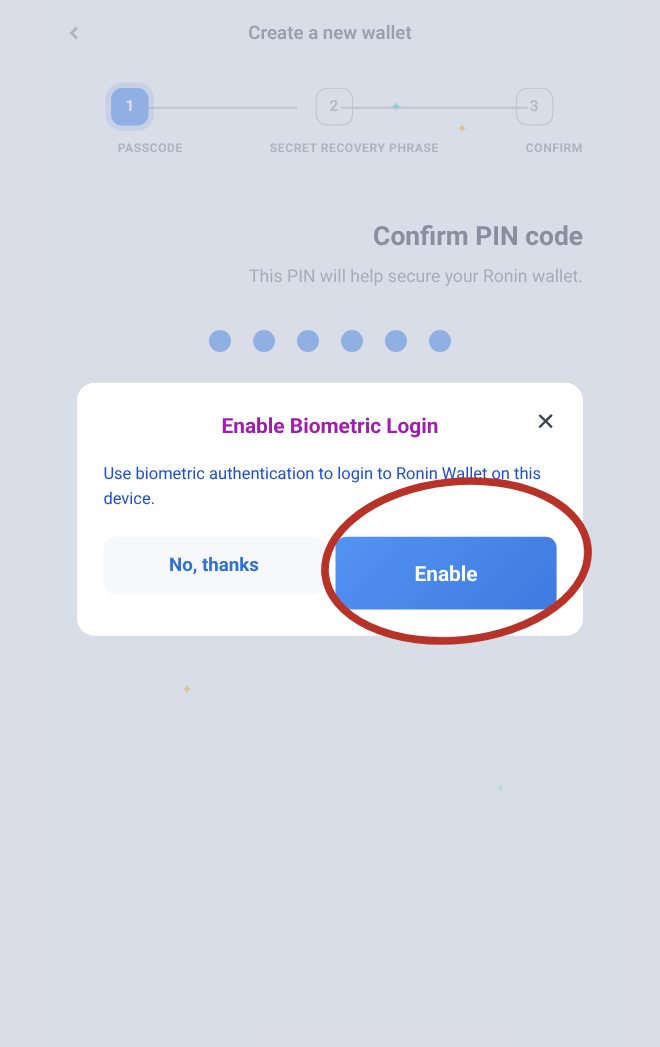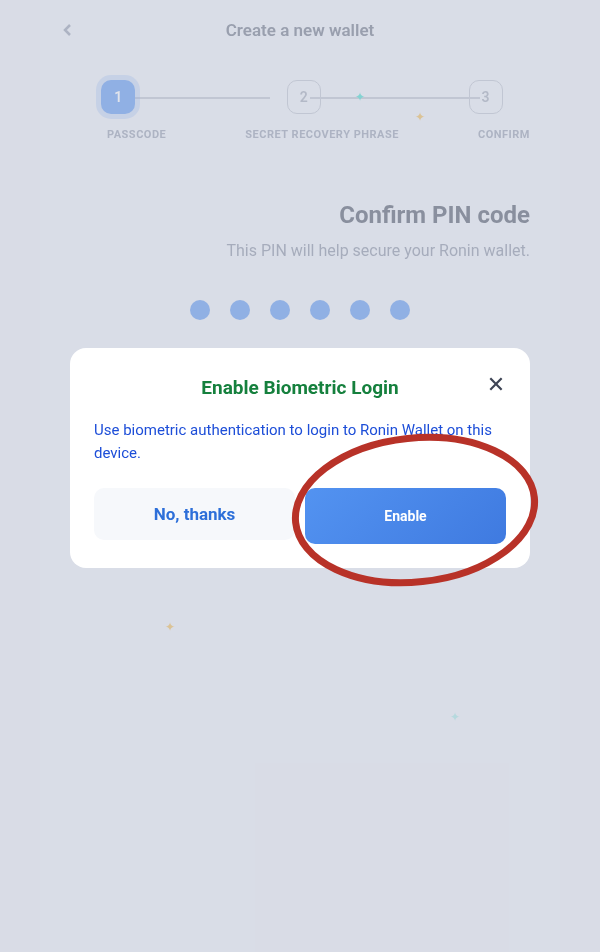--- a/index.html
+++ b/index.html
@@ -173,21 +173,21 @@
     .modal-header {
       display: flex;
       align-items: center;
       justify-content: center;
       position: relative;
       margin-bottom: 20px;
     }
     .modal-title {
       font-size: 19px;
       font-weight: 700;
-      color: #15803d;
+      color: #a21caf;
     }
     .close-btn {
       position: absolute;
       right: -4px;
       top: -6px;
       width: 28px;
       height: 28px;
       display: flex;
       align-items: center;
       justify-content: center;
@@ -214,25 +214,25 @@
       color: #2d6fd9;
       font-size: 17px;
       font-weight: 700;
       display: flex;
       align-items: center;
       justify-content: center;
       cursor: pointer;
     }
     .btn-primary {
       flex: 1;
-      height: 56px;
+      height: 66px;
       background: linear-gradient(135deg, #5393f1, #3f7ae0);
       border-radius: 10px;
       color: white;
-      font-size: 14px;
+      font-size: 19px;
       font-weight: 700;
       display: flex;
       align-items: center;
       justify-content: center;
       cursor: pointer;
     }
     .red-circle {
       position: absolute;
       top: 425px;
       left: 283px;

